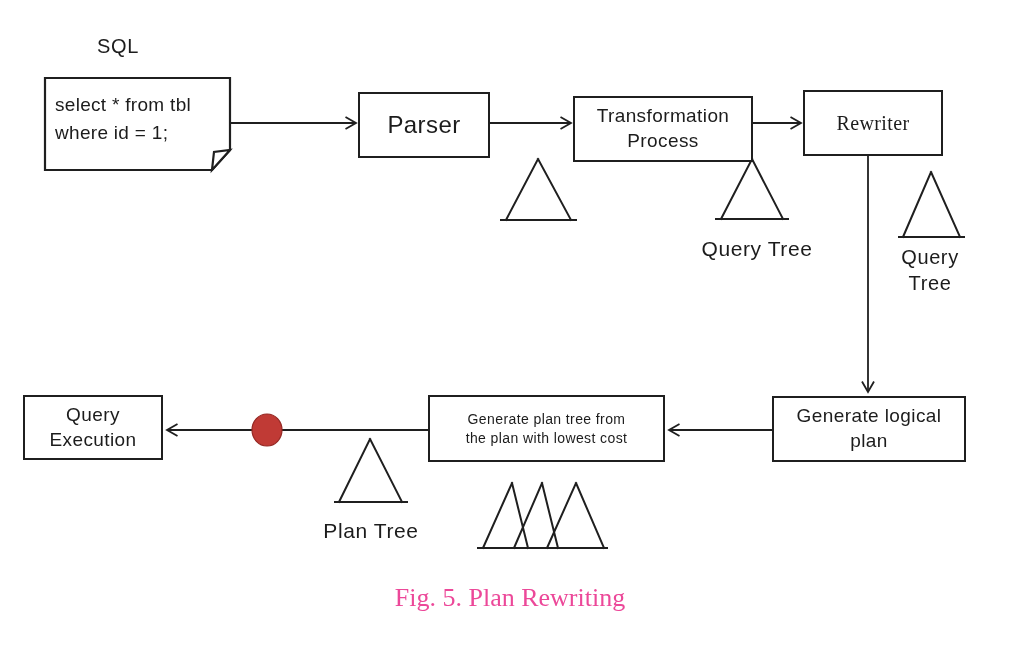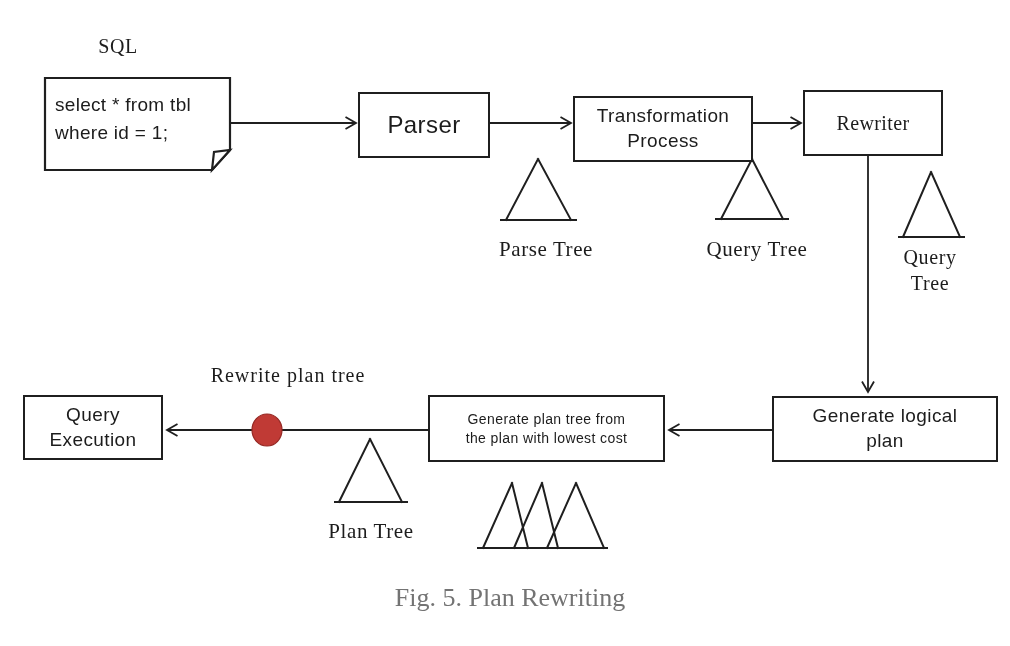--- a/index.html
+++ b/index.html
@@ -26,55 +26,54 @@
     align-items: center;
     justify-content: center;
     text-align: center;
     white-space: pre-line;
     line-height: 1.3;
     letter-spacing: 0.4px;
   }
   .box-parser        { left: 358px; top: 92px;  width: 132px; height: 66px; font-size: 24px; }
   .box-transform     { left: 573px; top: 96px;  width: 180px; height: 66px; font-size: 19px; }
   .box-rewriter      { left: 803px; top: 90px;  width: 140px; height: 66px; font-size: 20px; font-family: Liberation Serif, serif; }
-  .box-gen-logical   { left: 772px; top: 396px; width: 226px; height: 66px; font-size: 19px; }
+  .box-gen-logical   { left: 772px; top: 396px; width: 194px; height: 66px; font-size: 19px; }
   .box-gen-plan-tree { left: 428px; top: 395px; width: 237px; height: 67px; font-size: 14px; }
   .box-query-exec    { left: 23px;  top: 395px; width: 140px; height: 65px; font-size: 19px; }
   .note-text {
     position: absolute;
     left: 45px; top: 78px;
     width: 186px; height: 92px;
     box-sizing: border-box;
     padding: 13px 4px 0 10px;
     font-size: 19px;
     line-height: 28px;
     white-space: pre-line;
     letter-spacing: 0.3px;
   }
   .lbl {
     position: absolute;
     transform: translateX(-50%);
     text-align: center;
     white-space: pre-line;
     letter-spacing: 0.6px;
-    font-family: Liberation Serif, serif;
   }
   .lbl-sql         { left: 118px; top: 35px;  font-size: 20px; }
   .lbl-parse-tree  { left: 546px; top: 237px; font-size: 21px; }
   .lbl-query-tree1 { left: 757px; top: 237px; font-size: 21px; }
   .lbl-query-tree2 { left: 930px; top: 244px; font-size: 20px; line-height: 26px; }
   .lbl-rewrite     { left: 288px; top: 364px; font-size: 20px; letter-spacing: 1px; }
   .lbl-plan-tree   { left: 371px; top: 519px; font-size: 21px; }
   .caption {
     position: absolute;
     left: 510px; top: 583px;
     transform: translateX(-50%);
     font-family: "Liberation Serif", serif;
     font-size: 26px;
-    color: #737373;
+    color: #ec4899;
     white-space: nowrap;
   }
   .dot-edge { stroke-width: 1.2; }
 </style>
 </head>
 <body>
 
 <div class="canvas">
 
   <svg class="layer" viewBox="0 0 1010 646">
@@ -117,22 +116,20 @@
   <div class="box box-transform">Transformation
 Process</div>
   <div class="box box-rewriter">Rewriter</div>
   <div class="box box-gen-logical">Generate logical
 plan</div>
   <div class="box box-gen-plan-tree">Generate plan tree from
 the plan with lowest cost</div>
   <div class="box box-query-exec">Query
 Execution</div>
 
-  <div class="lbl lbl-parse-tree">Parse Tree</div>
   <div class="lbl lbl-query-tree1">Query Tree</div>
   <div class="lbl lbl-query-tree2">Query
 Tree</div>
-  <div class="lbl lbl-rewrite">Rewrite plan tree</div>
   <div class="lbl lbl-plan-tree">Plan Tree</div>
 
   <div class="caption">Fig. 5. Plan Rewriting</div>
 
 </div>
 
 </body></html>

